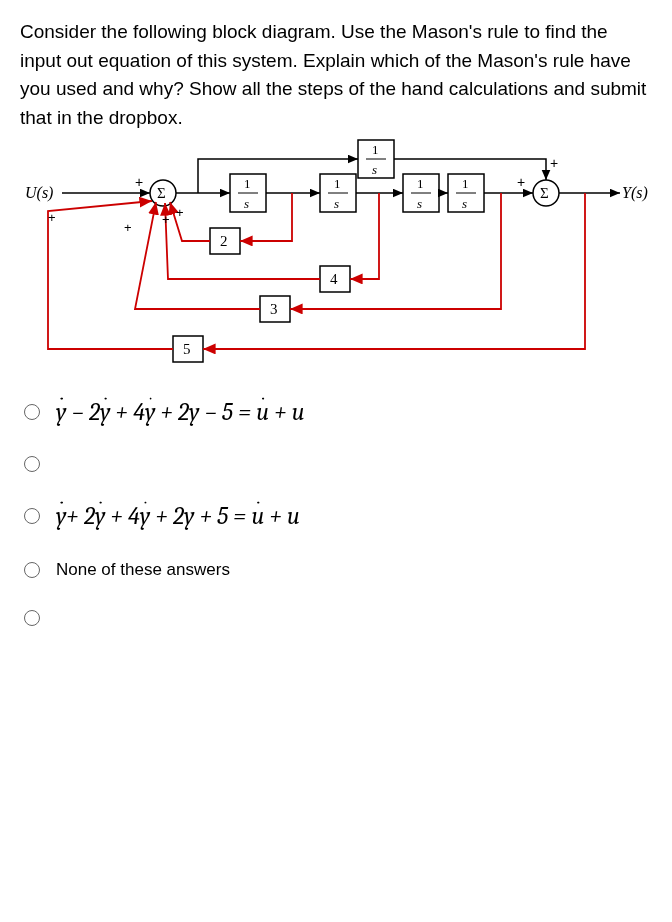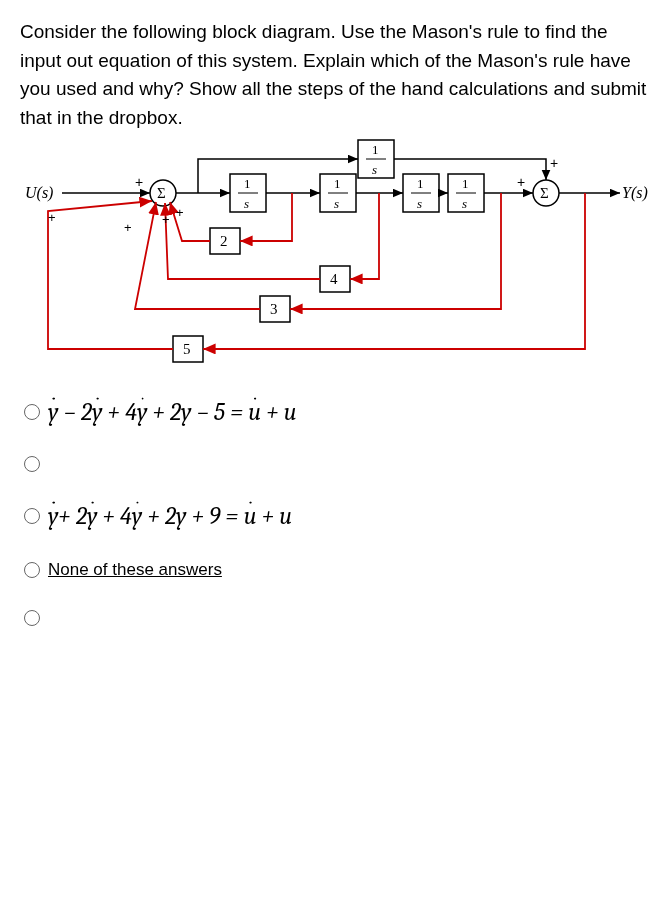--- a/index.html
+++ b/index.html
@@ -16,32 +16,32 @@
       margin-bottom: 6px;
     }
     .diagram {
       width: 632px;
       height: 230px;
       position: relative;
       margin-bottom: 24px;
     }
     .diagram svg { position: absolute; top: 0; left: 0; }
     .options { display: flex; flex-direction: column; gap: 18px; }
-    .option { display: flex; align-items: center; gap: 8px; padding: 6px 4px; }
+    .option { display: flex; align-items: center; gap: 16px; padding: 6px 4px; }
     .radio {
       width: 16px; height: 16px; border: 1.5px solid #666; border-radius: 50%;
       flex-shrink: 0; background: #fff; cursor: pointer;
     }
     .eqn {
       font-family: Cambria, 'Times New Roman', serif;
       font-size: 24px;
       font-style: italic;
       white-space: nowrap;
     }
-    .text-opt { font-size: 17px; font-style: normal; font-family: -apple-system, Arial, sans-serif; text-decoration: underline; }
+    .text-opt { font-size: 17px; font-style: normal; font-family: -apple-system, Arial, sans-serif; }
     .dots { position: relative; display: inline-block; font-style: italic; }
     .dots::before {
       content: attr(data-dots);
       position: absolute;
       top: -0.55em;
       left: 0; right: 0;
       text-align: center;
       font-size: 0.55em;
       font-style: normal;
       letter-spacing: -1px;
@@ -155,21 +155,21 @@
     </div>
   </div>
 
   <div class="option">
     <div class="radio"></div>
   </div>
 
   <div class="option">
     <div class="radio"></div>
     <div class="eqn">
-      <span class="dots" data-dots="····">y</span><span>+ 2</span><span class="dots" data-dots="···">y</span><span> + 4</span><span class="dots" data-dots="··">y</span><span> + 2y + 9 = </span><span class="dots" data-dots="···">u</span><span> + u</span>
+      <span class="dots" data-dots="····">y</span><span>+ 2</span><span class="dots" data-dots="···">y</span><span> + 4</span><span class="dots" data-dots="··">y</span><span> + 2y + 5 = </span><span class="dots" data-dots="···">u</span><span> + u</span>
     </div>
   </div>
 
   <div class="option">
     <div class="radio"></div>
     <div class="eqn text-opt">None of these answers</div>
   </div>
 
   <div class="option">
     <div class="radio"></div>

